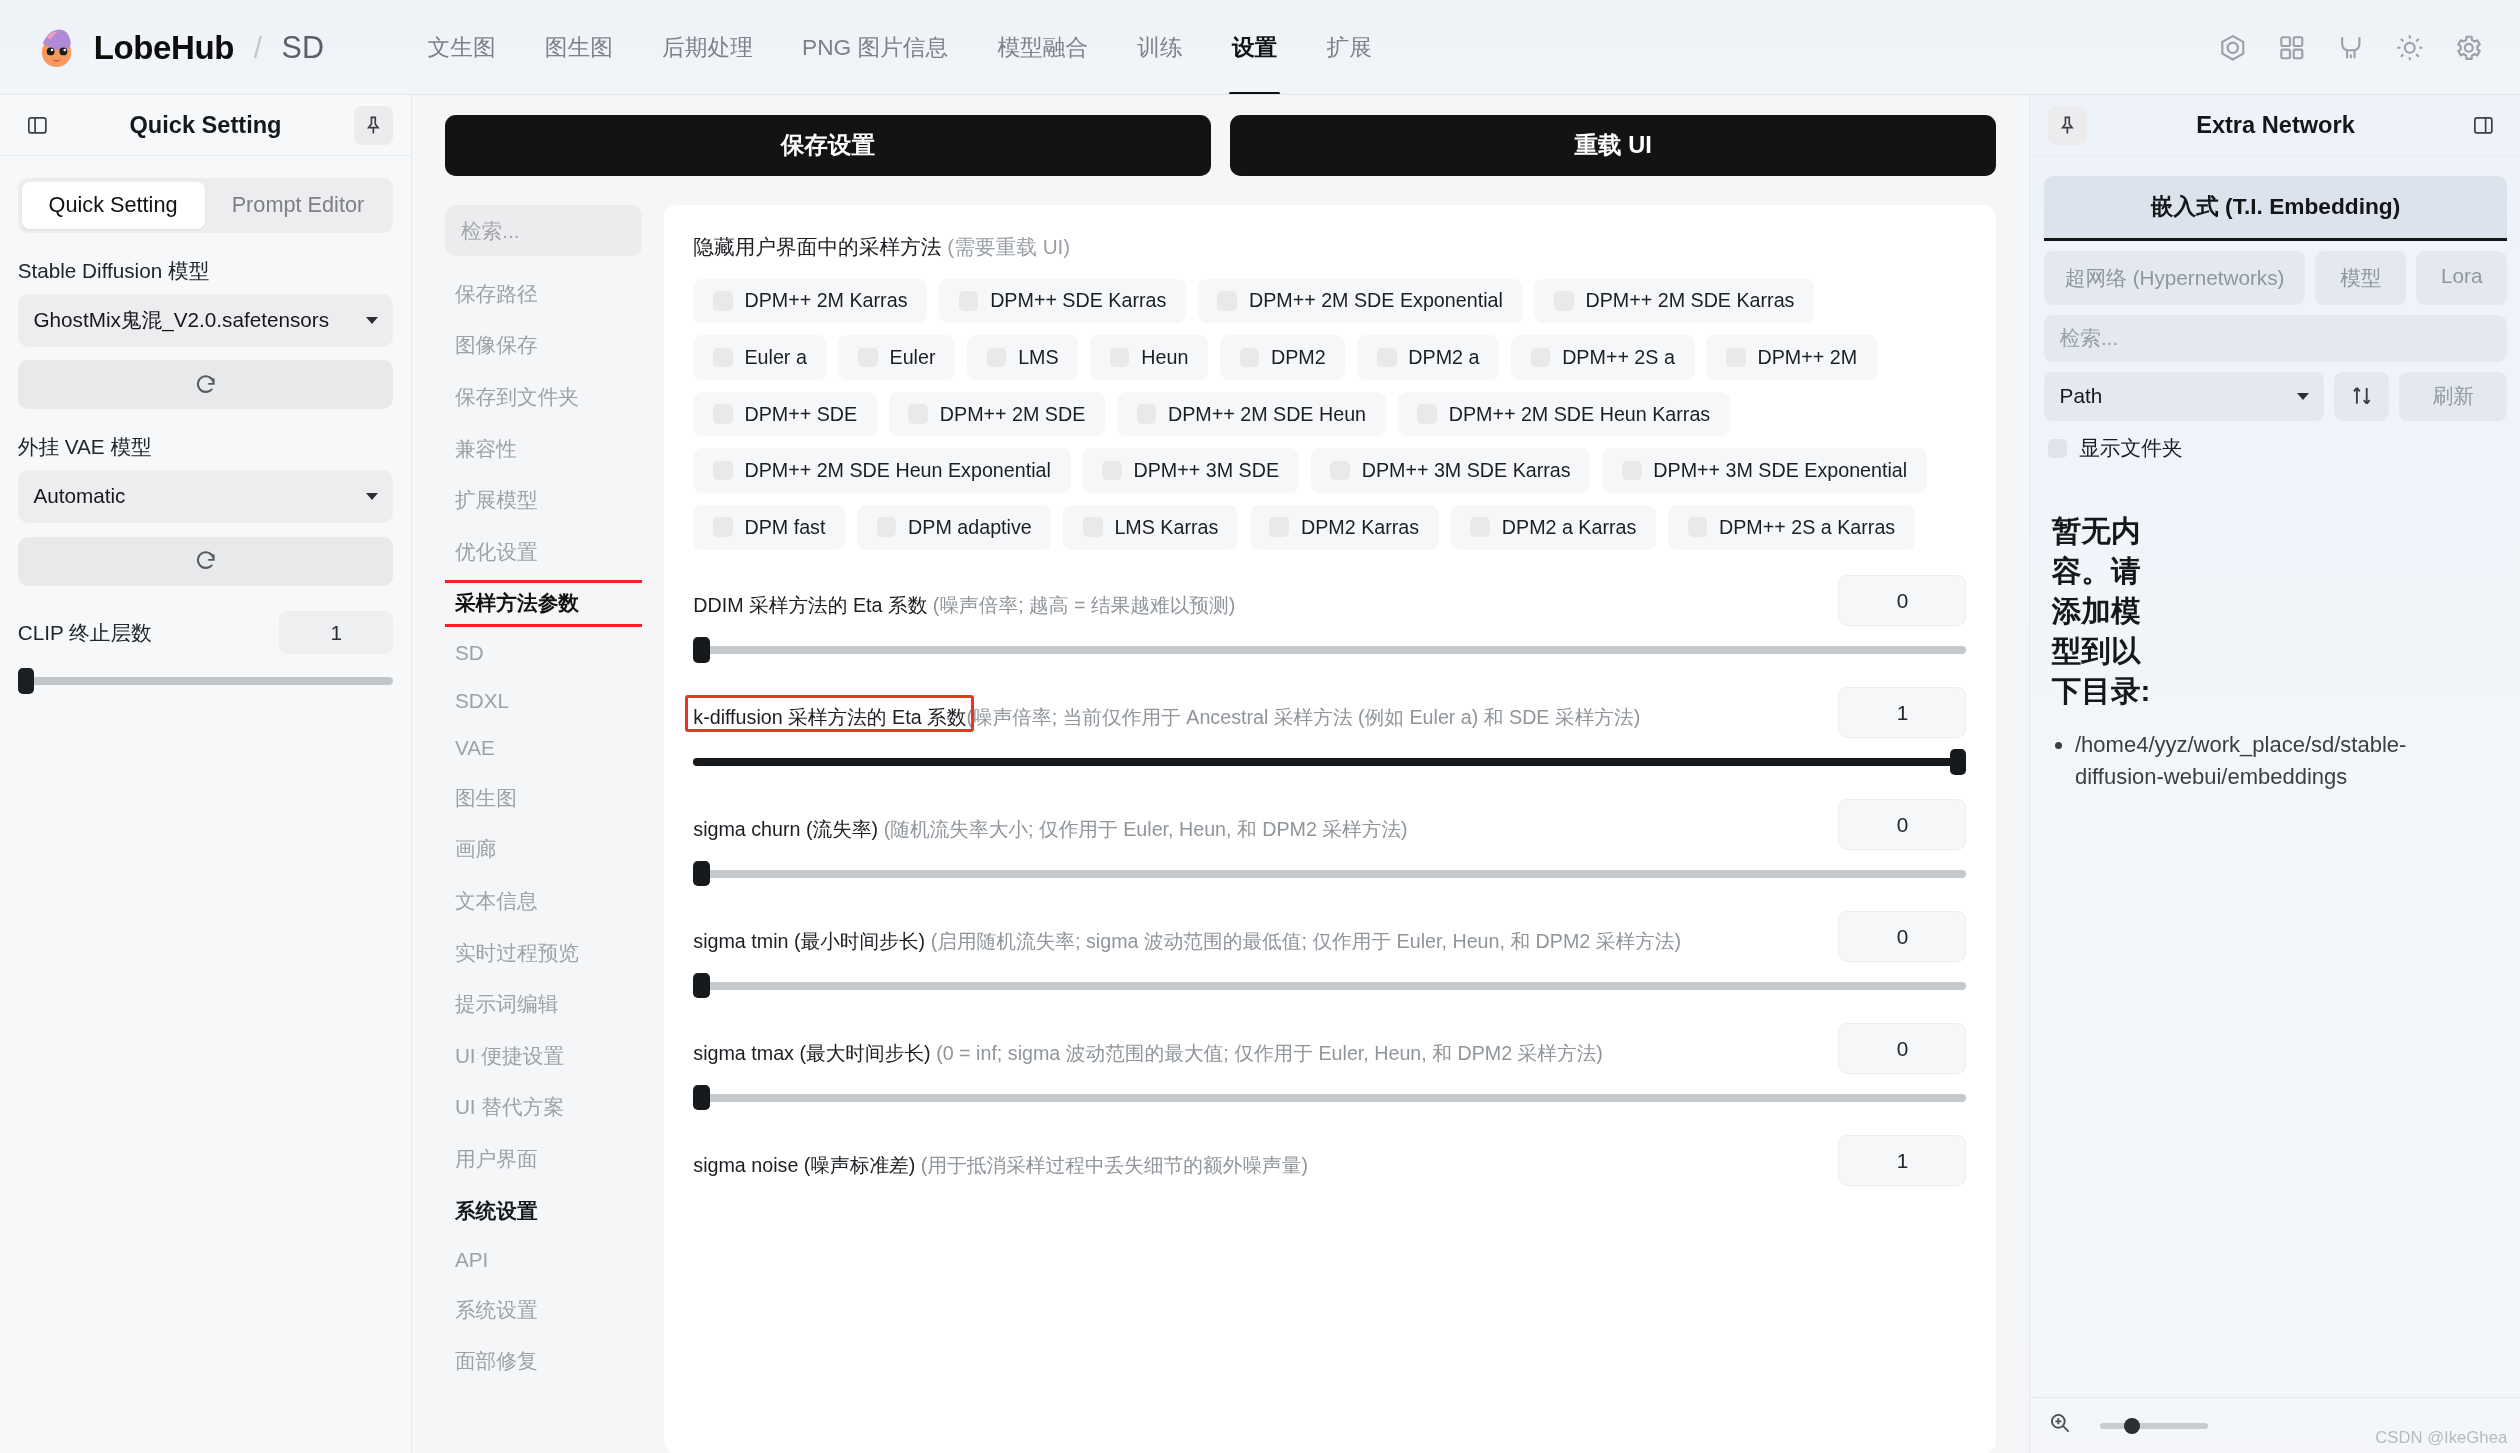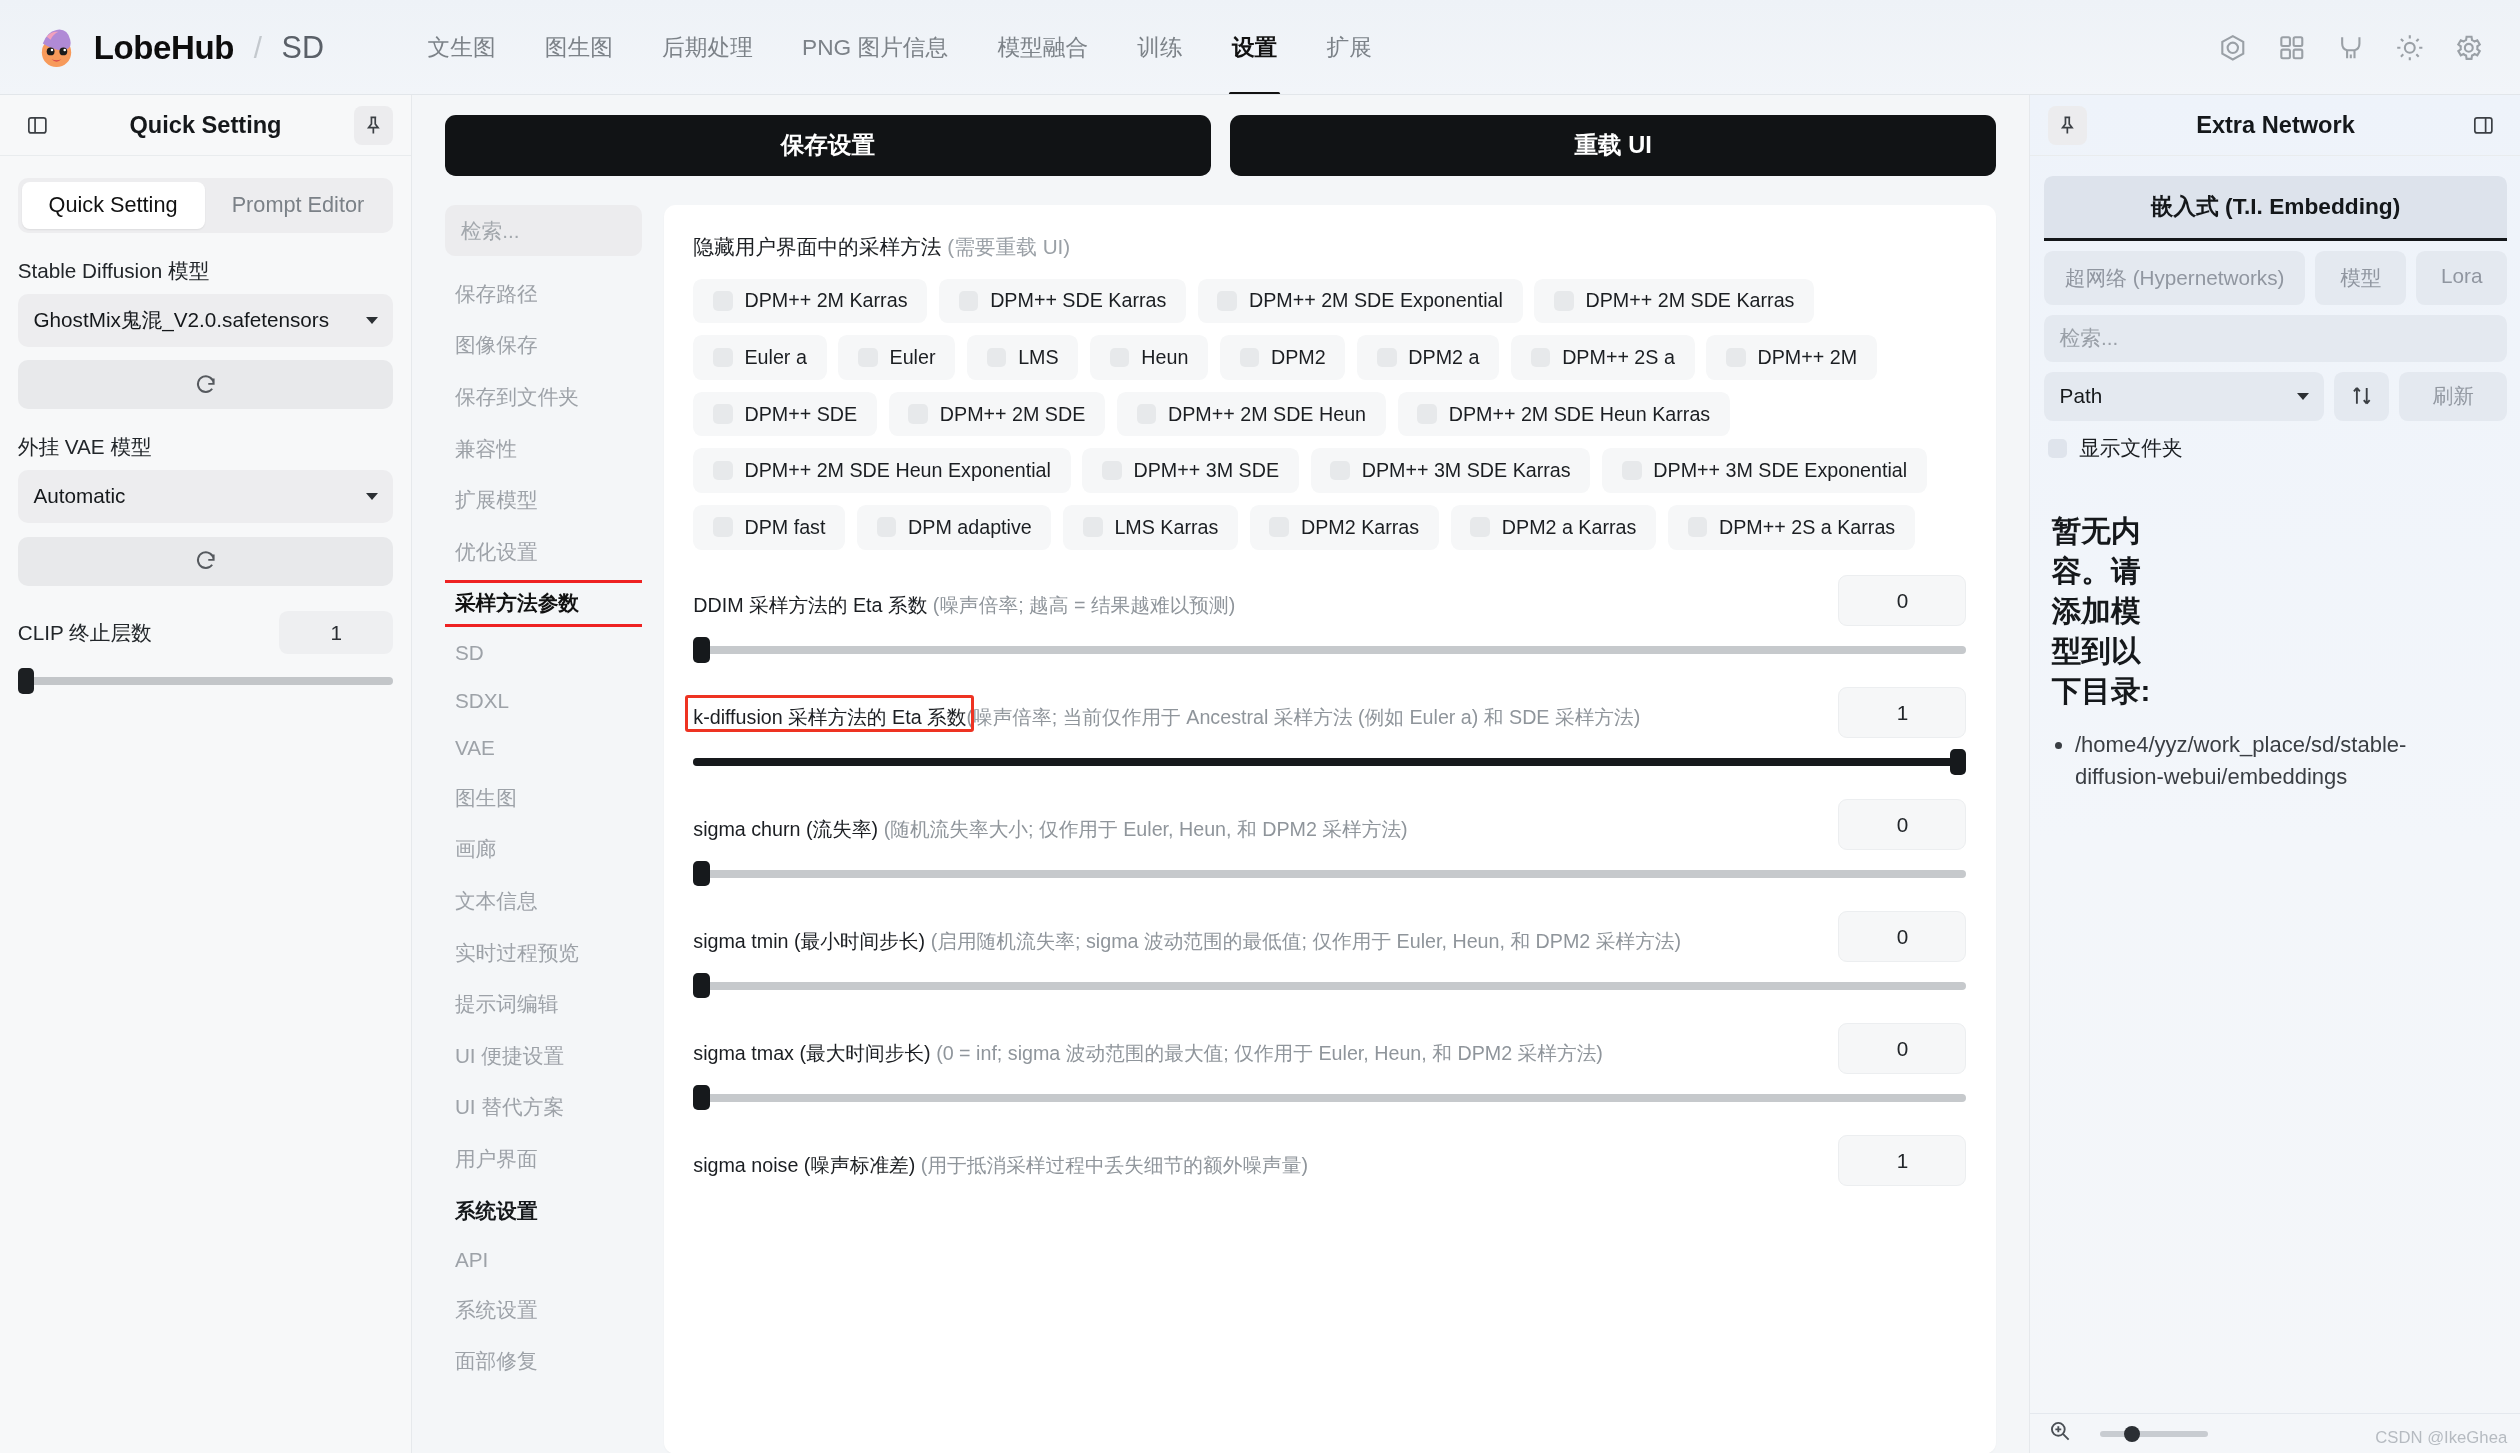--- a/index.html
+++ b/index.html
@@ -224,21 +224,21 @@
   }
   .rp-check { display: flex; align-items: center; gap: 11.8px; margin: 13.8px 13.8px 0 17.7px; font-size: 20.7px; color: #1b1e22; cursor: pointer;}
   .rp-check .box { width: 19.7px; height: 19.7px; border-radius: 4.9px; background: #dfe4ec; }
   .rp-empty {
     margin: 49px 17.7px 0 21.7px; font-size: 29.6px; font-weight: 700; color: #15181b;
     width: 118px; line-height: 1.35; word-break: break-all;
   }
   .rp-path { margin: 17.7px 29.6px 0 45px; font-size: 22px; color: #3a3e43; line-height: 1.45; }
   .rp-path li { list-style: disc; }
   .rp-footer {
-    margin-top: auto; height: 41px; display: flex; align-items: center; padding: 0 17.7px; gap: 29px;
+    margin-top: auto; height: 57px; display: flex; align-items: center; padding: 0 17.7px; gap: 29px;
     border-top: 1px solid #e4e8ee; position: relative;
   }
   .rp-footer svg { width: 23.6px; height: 23.6px; stroke: #4a4f55; fill: none; stroke-width: 1.9; }
   .zoom-slider { position: relative; width: 108px; height: 17.7px; display: flex; align-items: center; }
   .zoom-slider .track { position: absolute; left: 0; right: 0; height: 5.9px; background: #c8ccd1; border-radius: 3px; }
   .zoom-slider .thumb { position: absolute; left: 23.6px; width: 15.8px; height: 15.8px; border-radius: 50%; background: #2b2f34; }
   .watermark {
     position: absolute; right: 13.8px; bottom: 5.9px; font-size: 16.7px; color: #b6bbc1;
   }
 </style>

